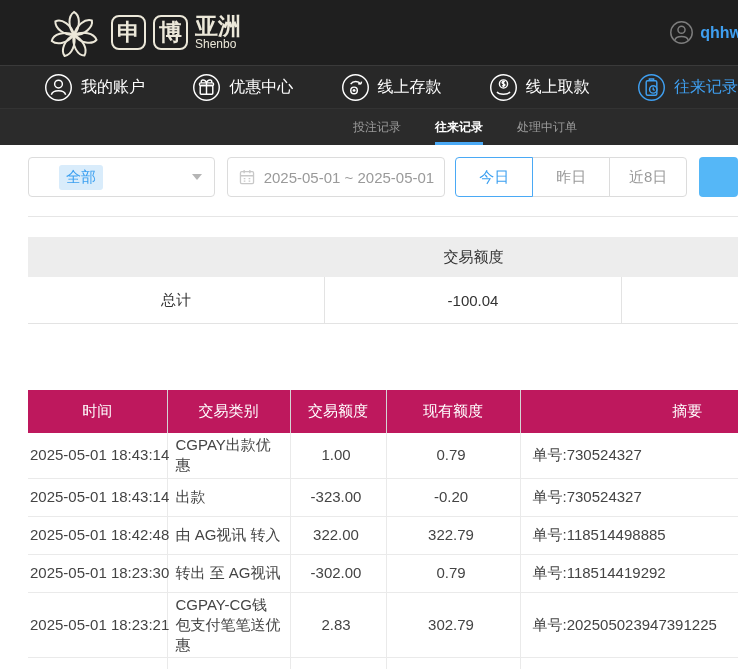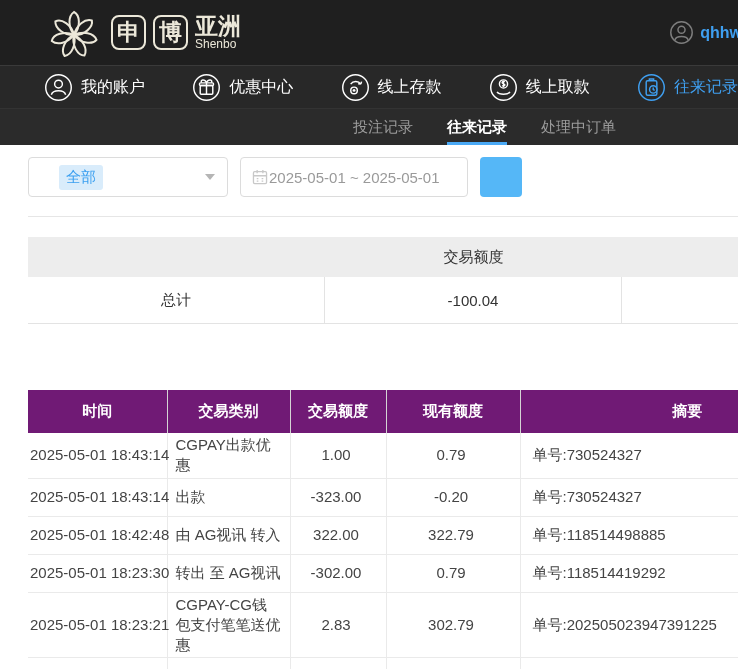--- a/index.html
+++ b/index.html
@@ -23,39 +23,39 @@
   .mainnav { height:43px; background:#282828; border-top:1px solid #3a3a3a;
     display:flex; align-items:center; justify-content:space-between; padding-left:44px; }
   .nav-item { display:flex; align-items:center; gap:8px; color:#fefefe; font-size:16px;
     cursor:pointer; white-space:nowrap; }
   .nav-item svg { display:block; }
   .nav-item.active { color:#3f9ff0; }
 
   
   .subtabs { height:37px; background:#2b2b2b; border-top:1px solid #333;
     display:flex; gap:34px; padding-left:353px; }
-  .subtab { display:flex; align-items:center; color:#9c9c9c; font-size:15px;
+  .subtab { display:flex; align-items:center; color:#9c9c9c; font-size:12px;
     position:relative; cursor:pointer; white-space:nowrap; }
   .subtab.active { color:#fff; font-weight:bold; }
   .subtab.active::after { content:""; position:absolute; left:0; right:0; bottom:0;
     height:3px; background:#4aa9f5; }
 
   
   .content { padding:12px 0 0 28px; }
 
   .filter-row { display:flex; height:40px; }
   .select { width:200px; border:1px solid #dcdcdc; border-radius:4px; background:#fff;
     display:flex; align-items:center; justify-content:space-between;
     padding:0 12px 0 10px; cursor:pointer; }
   .chip { background:#d9ecfb; color:#3a9ff0; font-size:15px; padding:3px 7px;
     border-radius:3px;margin-left:20px; }
   .caret { width:0; height:0; border-left:5px solid transparent;
     border-right:5px solid transparent; border-top:6px solid #b5b5b5; }
   .date { width:228px; margin-left:12px; border:1px solid #dcdcdc; border-radius:4px;
-    display:flex; align-items:center; padding:0 10px; color:#9a9a9a;
+    display:flex; align-items:center; padding:0 10px; gap:8px; color:#9a9a9a;
     font-size:15px; cursor:pointer; white-space:nowrap; }
   .quick { display:flex; margin-left:10px; }
   .qbtn { width:78px; border:1px solid #dcdcdc; display:flex; align-items:center;
     justify-content:center; color:#9a9a9a; font-size:15px; margin-left:-1px;
     background:#fff; cursor:pointer; }
   .qbtn:first-child { border-radius:4px 0 0 4px; margin-left:0; }
   .qbtn:last-child { border-radius:0 4px 4px 0; }
   .qbtn.active { border-color:#4aa9f5; color:#3a9ff0; z-index:2; border-radius:4px 0 0 4px; }
   .search-btn { margin-left:12px; width:42px; height:40px; background:#55b7f7;
     border:none; border-radius:4px; cursor:pointer; }
@@ -72,21 +72,21 @@
   .summary .s-body div { text-align:center; height:100%; display:flex;
     align-items:center; justify-content:center; }
   .summary .s-body div:nth-child(-n+2) { border-right:1px solid #e3e3e3; }
 
   
   table.records { margin-top:66px; width:826px; border-collapse:collapse;
     table-layout:fixed; font-size:15px; }
   table.records col.c1 { width:139px; } table.records col.c2 { width:123px; }
   table.records col.c3 { width:96px; }  table.records col.c4 { width:134px; }
   table.records col.c5 { width:334px; }
-  table.records th { height:43px; background:#701a75; color:#fff; font-weight:bold;
+  table.records th { height:43px; background:#be185d; color:#fff; font-weight:normal;
     border-right:1px solid #d4d4d4; }
   table.records th:last-child { border-right:none; }
   table.records td { height:38px; color:#444; border-bottom:1px solid #eaeaea;
     border-right:1px solid #eaeaea; padding:2px 8px; line-height:1.35;
     word-break:break-all; }
   table.records td:last-child { border-right:none; }
   table.records td:nth-child(1) { text-align:center; padding:2px 2px; white-space:nowrap; }
   table.records td:nth-child(2) { text-align:left; }
   table.records td:nth-child(3), table.records td:nth-child(4)
     { text-align:center; padding-right:12px; white-space:nowrap; }
@@ -215,20 +215,25 @@
     <div class="date">
       <svg width="18" height="18" viewBox="0 0 22 22">
         <g stroke="#c8c8c8" fill="none" stroke-width="1.6">
           <rect x="3" y="4.5" width="16" height="14.5" rx="1.5"></rect>
           <path d="M3 9.5h16 M7.5 2.5v4 M14.5 2.5v4"></path>
           <path d="M7 13h2 M13 13h2 M7 16h2 M13 16h2"></path>
         </g>
       </svg>
       <span>2025-05-01 ~ 2025-05-01</span>
     </div>
+    <div class="quick">
+      <div class="qbtn active">今日</div>
+      <div class="qbtn">昨日</div>
+      <div class="qbtn">近8日</div>
+    </div>
     <button class="search-btn"></button>
   </div>
 
   <div class="divider"></div>
 
   <div class="summary">
     <div class="s-head">
       <div></div>
       <div>交易额度</div>
       <div></div>

